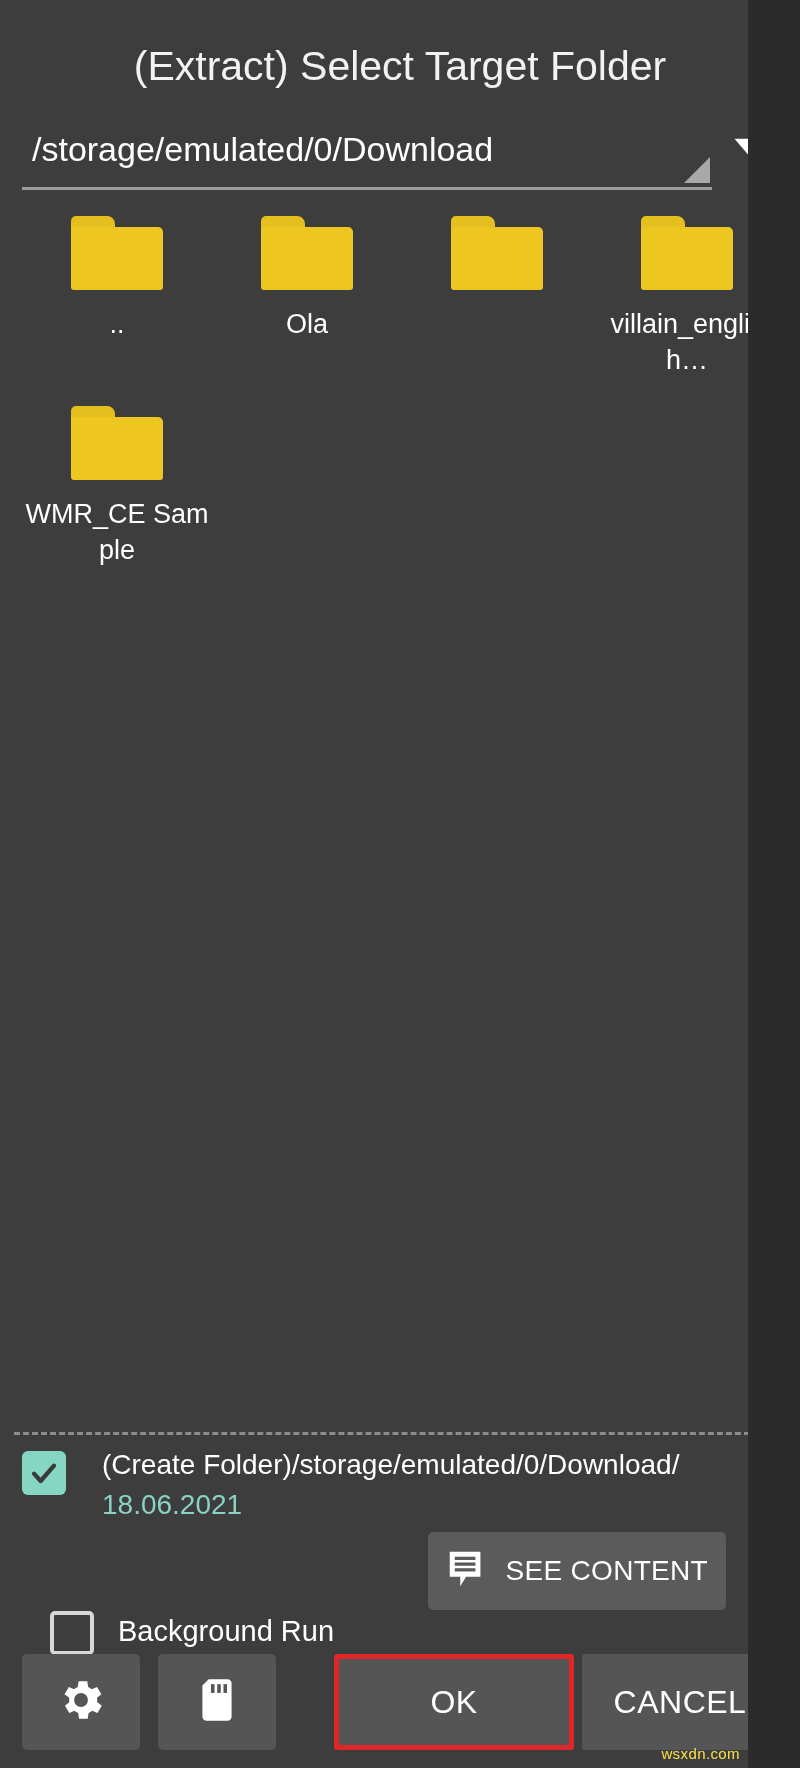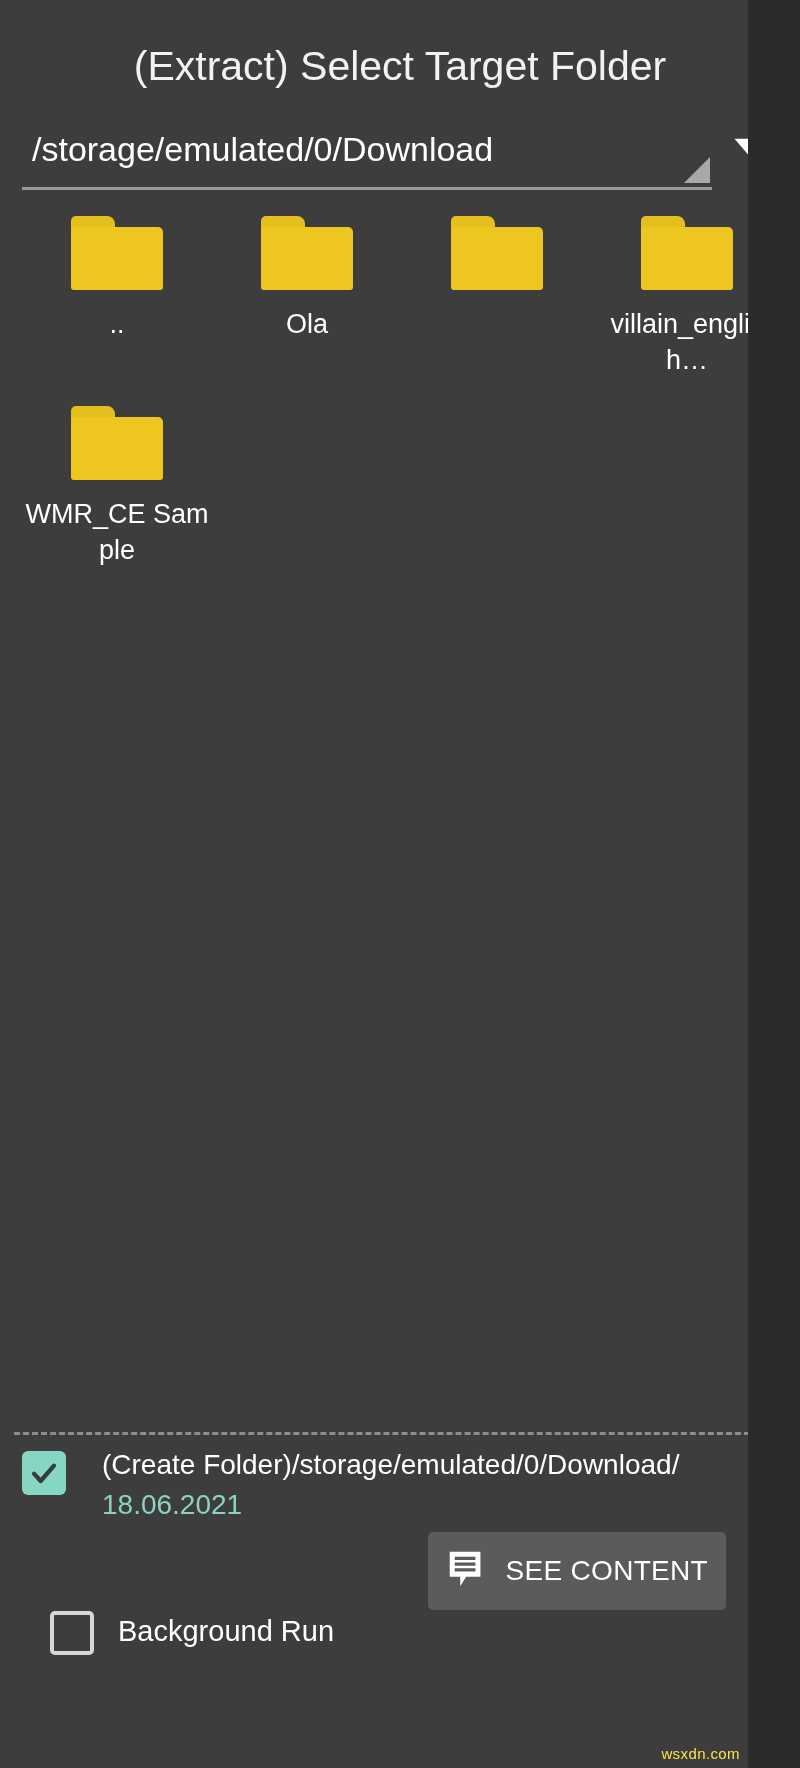--- a/index.html
+++ b/index.html
@@ -354,16 +354,41 @@
       <svg width="46" height="46" viewBox="0 0 24 24" aria-hidden="true">
         <path d="M3 3h16v13h-7.5L8.5 21v-5H3V3z" fill="#ffffff"></path>
         <rect x="5.6" y="5.6" width="10.8" height="1.7" fill="#5b5b5b"></rect>
         <rect x="5.6" y="8.6" width="10.8" height="1.7" fill="#5b5b5b"></rect>
         <rect x="5.6" y="11.6" width="10.8" height="1.7" fill="#5b5b5b"></rect>
       </svg>
     </span>
     <span class="see-content-label">SEE CONTENT</span>
   </div>
 
+  <div class="action-bar">
+
+    <div class="sq-btn gear">
+      <span>
+        <svg width="52" height="52" viewBox="0 0 24 24" aria-hidden="true">
+          <path fill="#ffffff" d="M19.4 13a7.6 7.6 0 000-2l2-1.6-2-3.4-2.4 1a7.6 7.6 0 00-1.7-1l-.4-2.6h-4l-.4 2.6a7.6 7.6 0 00-1.7 1l-2.4-1-2 3.4L6.6 11a7.6 7.6 0 000 2l-2 1.6 2 3.4 2.4-1a7.6 7.6 0 001.7 1l.4 2.6h4l.4-2.6a7.6 7.6 0 001.7-1l2.4 1 2-3.4-2-1.6zM12 15.2A3.2 3.2 0 1115.2 12 3.2 3.2 0 0112 15.2z"></path>
+        </svg>
+      </span>
+    </div>
+
+    <div class="sq-btn sd">
+      <span>
+        <svg width="50" height="50" viewBox="0 0 24 24" aria-hidden="true">
+          <path fill="#ffffff" d="M8 2h9a2 2 0 012 2v16a2 2 0 01-2 2H7a2 2 0 01-2-2V5l3-3z"></path>
+          <rect x="9.1" y="4.4" width="1.7" height="4.2" fill="#555555"></rect>
+          <rect x="12.1" y="4.4" width="1.7" height="4.2" fill="#555555"></rect>
+          <rect x="15.1" y="4.4" width="1.7" height="4.2" fill="#555555"></rect>
+        </svg>
+      </span>
+    </div>
+
+    <div class="wide-btn ok">OK</div>
+    <div class="wide-btn cancel">CANCEL</div>
+
+  </div>
 
   <div class="watermark">wsxdn.com</div>
 
 </div>
 
 </body></html>

